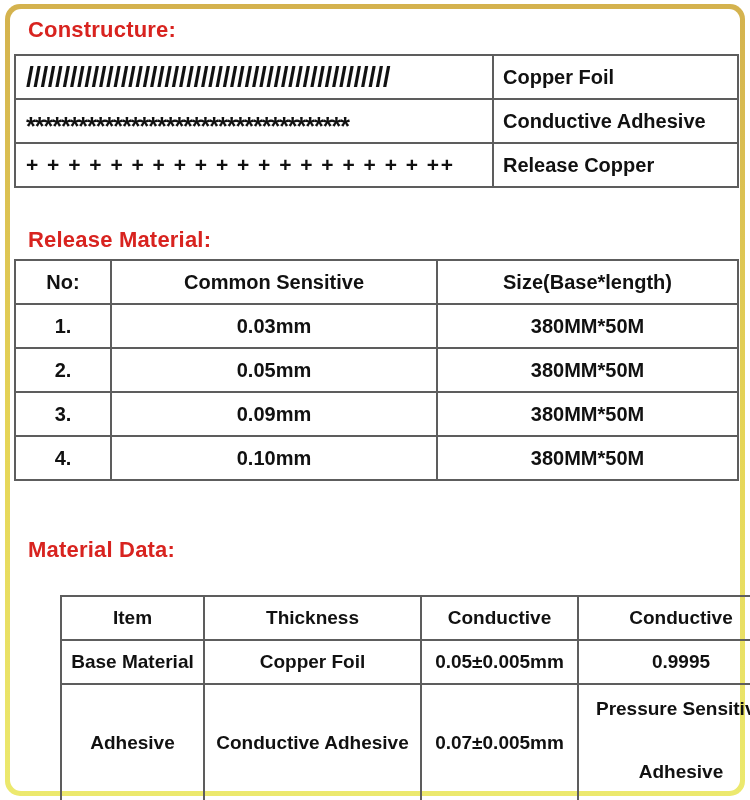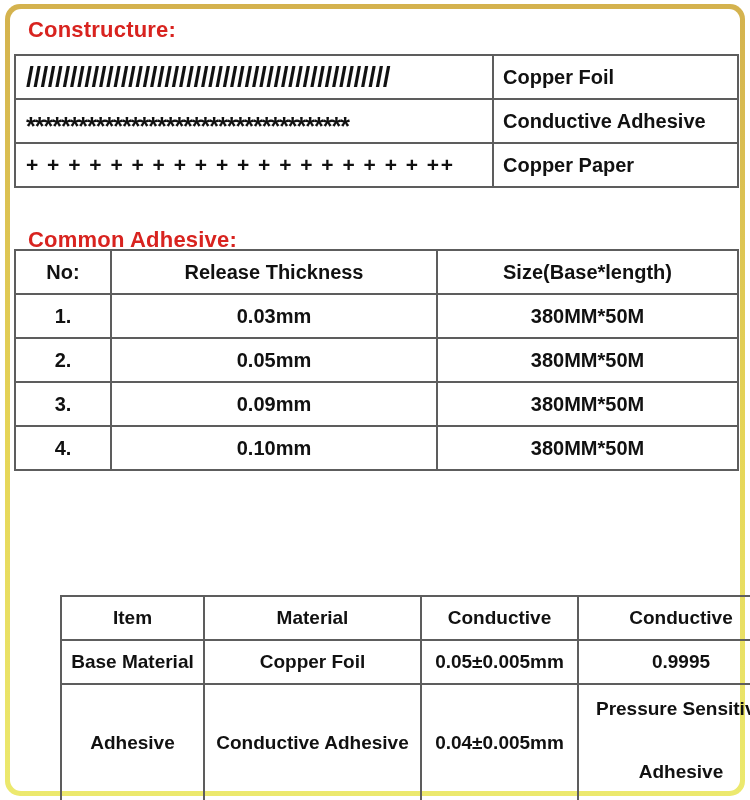--- a/index.html
+++ b/index.html
@@ -54,21 +54,21 @@
   
   #t-construct { top: 54px; }
   #t-construct td { height: 44px; white-space: nowrap; }
   #t-construct td.pat { text-align: left; padding-left: 10px; }
   .pat-slash { font-size: 28px; letter-spacing: -0.5px; }
   .pat-star  { font-size: 25px; letter-spacing: -1px; display: inline-block; transform: translateY(5px); }
   .pat-plus  { font-size: 21px; letter-spacing: 1.5px; }
   #t-construct td.lbl { text-align: left; padding-left: 9px; font-size: 20px; }
 
   
-  #t-common { top: 249px; }
+  #t-common { top: 259px; }
   #t-common th, #t-common td { height: 44px; text-align: center; font-size: 20px; }
 
   
   #t-material { top: 595px; margin-left: 46px; }
   #t-material th, #t-material td { height: 44px; text-align: center; font-size: 19px; white-space: nowrap; }
   #t-material tr.tall td { height: 115px; }
   .desc-flex {
     height: 115px; display: flex; flex-direction: column;
     justify-content: space-between; align-items: center;
     padding: 13px 0 17px 0;
@@ -93,37 +93,37 @@
         <tr>
       <td class="pat"><span class="pat-slash">//////////////////////////////////////////////////</span></td>
       <td class="lbl">Copper Foil</td>
     </tr>
     <tr>
       <td class="pat"><span class="pat-star">*************************************</span></td>
       <td class="lbl">Conductive Adhesive</td>
     </tr>
     <tr>
       <td class="pat"><span class="pat-plus">+ + + + + + + + + + + + + + + + + + + ++</span></td>
-      <td class="lbl">Copper Paper</td>
+      <td class="lbl">Release Copper</td>
     </tr>
   </tbody>
     </table>
 
-  <h2 class="sec-heading" id="h-common">Common Adhesive:</h2>
+  <h2 class="sec-heading" id="h-common">Release Material:</h2>
 
   <table id="t-common">
     <colgroup>
         <col style="width:96px">
         <col style="width:326px">
         <col style="width:301px">
       </colgroup>
     <tbody>
         <tr>
       <th>No:</th>
-      <th>Release Thickness</th>
+      <th>Common Sensitive</th>
       <th>Size(Base*length)</th>
     </tr>
     <tr>
       <td>1.</td>
       <td>0.03mm</td>
       <td>380MM*50M</td>
     </tr>
     <tr>
       <td>2.</td>
       <td>0.05mm</td>
@@ -135,45 +135,46 @@
       <td>380MM*50M</td>
     </tr>
     <tr>
       <td>4.</td>
       <td>0.10mm</td>
       <td>380MM*50M</td>
     </tr>
   </tbody>
     </table>
 
+  <h2 class="sec-heading" id="h-material">Material Data:</h2>
 
   <table id="t-material">
     <colgroup>
         <col style="width:143px">
         <col style="width:217px">
         <col style="width:157px">
         <col style="width:206px">
       </colgroup>
     <tbody>
         <tr>
       <th>Item</th>
-      <th>Material</th>
+      <th>Thickness</th>
       <th>Conductive</th>
       <th>Conductive</th>
     </tr>
     <tr>
       <td>Base Material</td>
       <td>Copper Foil</td>
       <td>0.05±0.005mm</td>
       <td>0.9995</td>
     </tr>
     <tr class="tall">
       <td>Adhesive</td>
       <td>Conductive Adhesive</td>
-      <td>0.04±0.005mm</td>
+      <td>0.07±0.005mm</td>
       <td>
         <div class="desc-flex">
           <span>Pressure Sensitive</span>
           <span>Adhesive</span>
         </div>
       </td>
     </tr>
   </tbody>
     </table>
 </div>

